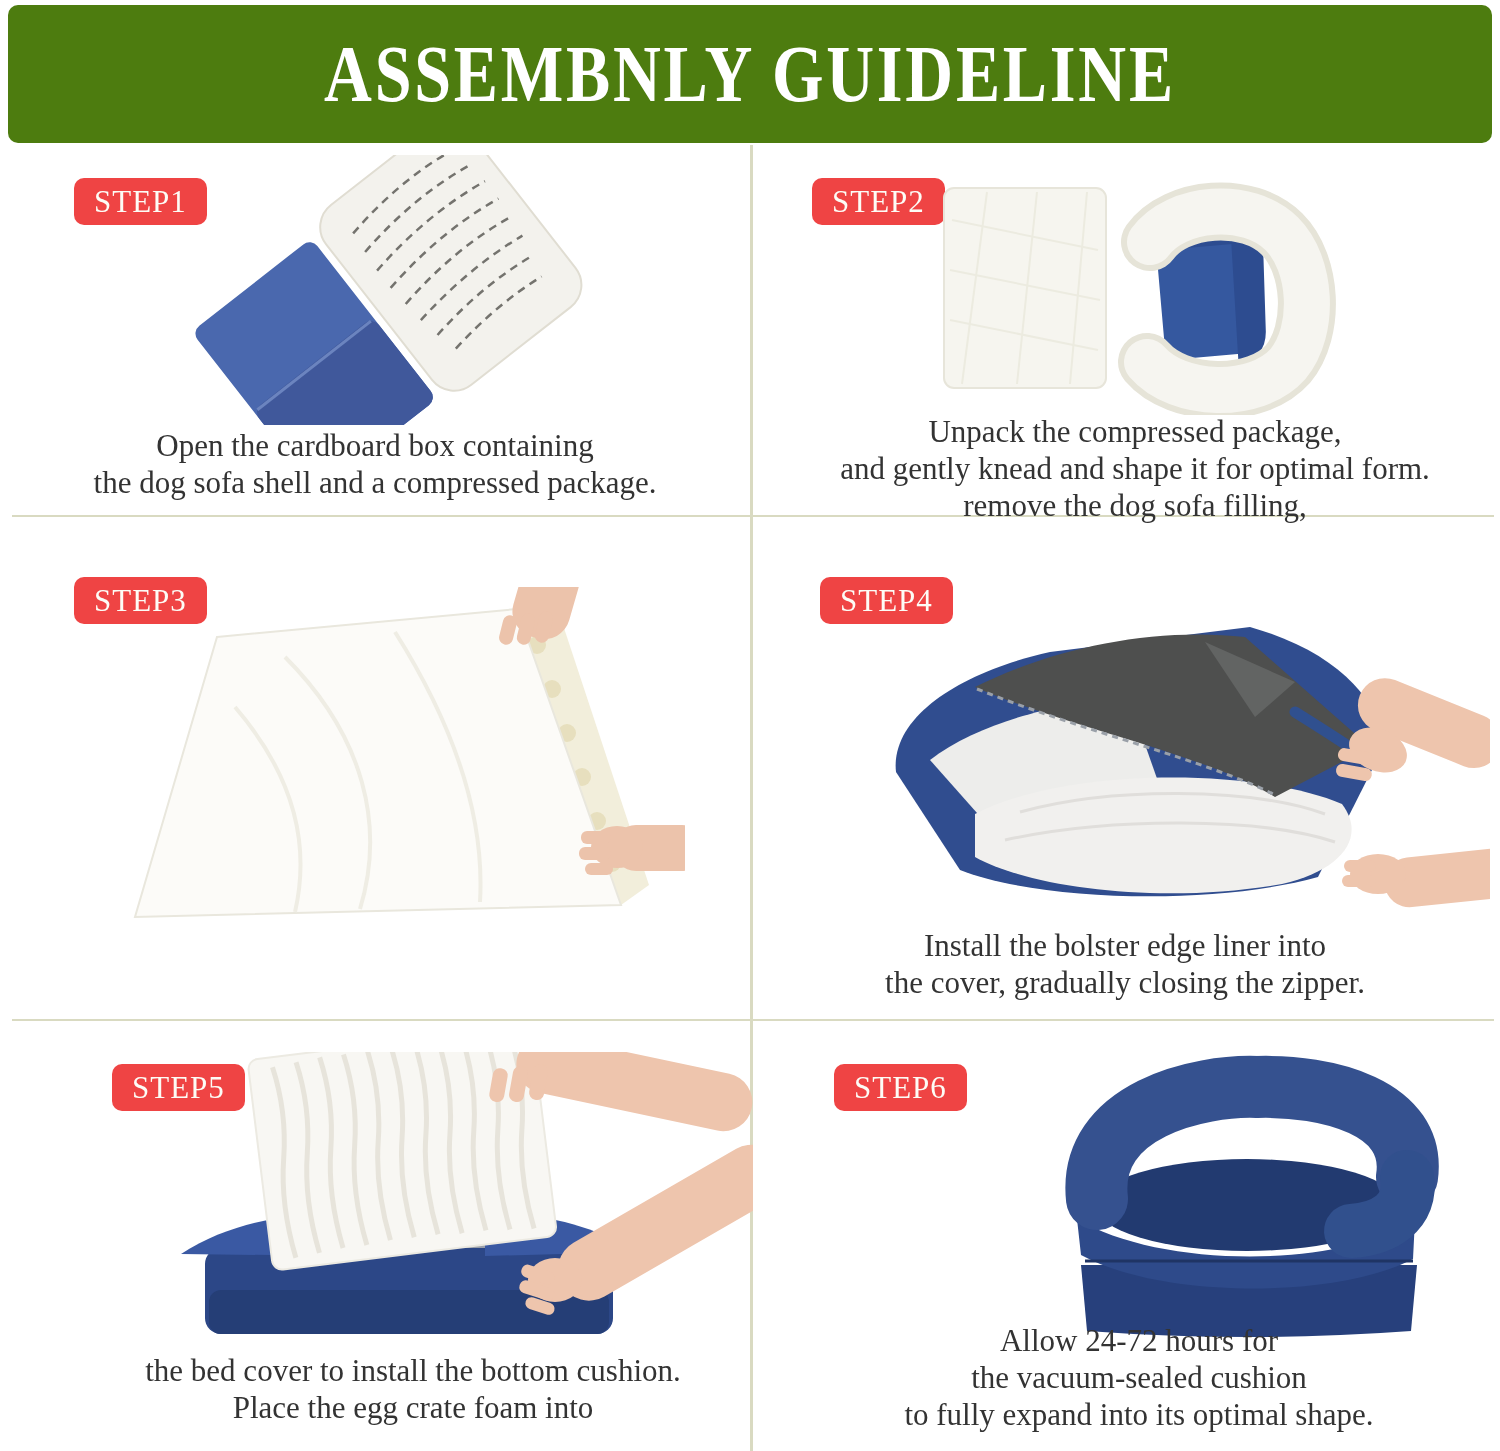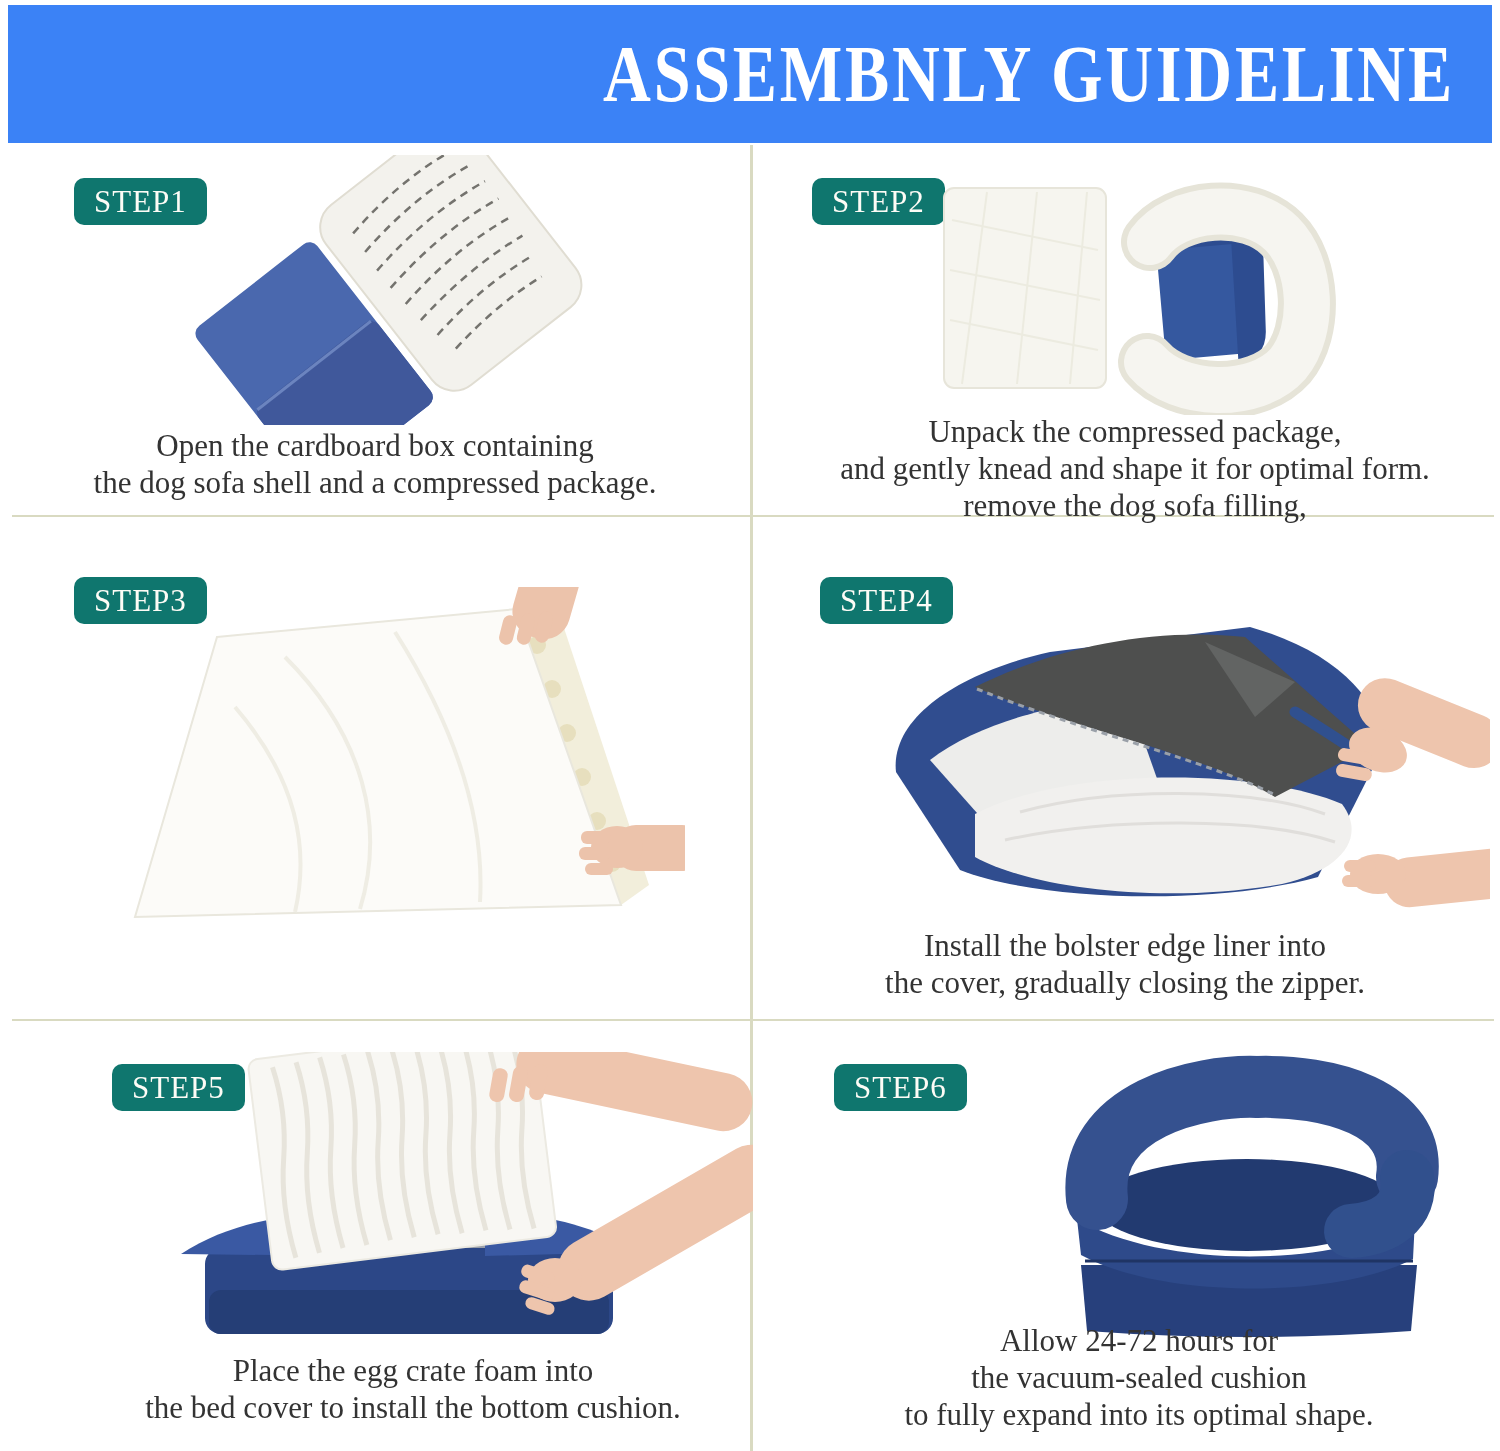--- a/index.html
+++ b/index.html
@@ -3,41 +3,41 @@
 <meta charset="utf-8">
 <style>
   html,body{margin:0;padding:0;background:#ffffff;}
   .canvas{
     position:relative;width:1500px;height:1451px;background:#ffffff;overflow:hidden;
     font-family:"Liberation Serif", serif;
   }
   
   .banner{
     position:absolute;left:8px;right:8px;top:5px;height:138px;
-    background:#3b82f6;display:flex;align-items:center;justify-content:flex-end;
+    background:#4d7c0f;display:flex;align-items:center;justify-content:center;border-radius:10px;
   }
   .banner h1{
     margin:0;color:#ffffff;font-size:72px;font-weight:bold;letter-spacing:3px;
     transform:scale(0.92,1.12);white-space:nowrap;
   }
   
   .divider-h{position:absolute;left:12px;right:6px;height:2px;background:#d9dac1;}
   .divider-h.row1{top:515px;}
   .divider-h.row2{top:1019px;}
   .divider-v{position:absolute;left:750px;top:145px;bottom:0;width:3px;background:#d9dac1;}
   
   .cell{position:absolute;width:750px;}
   .c1{left:0;   top:145px; height:370px;}
   .c2{left:742px;top:145px; height:370px;padding-left:36px;}
   .c3{left:0;   top:517px; height:502px;}
   .c4{left:750px;top:517px; height:502px;}
   .c5{left:0;   top:1022px;height:429px;margin-left:38px;}
   .c6{left:750px;top:1022px;height:429px;margin-left:14px;}
   .badge{
-    position:absolute;background:#0f766e;color:#fdfcf6;border-radius:10px;
+    position:absolute;background:#ef4444;color:#fdfcf6;border-radius:10px;
     font-size:31px;letter-spacing:1px;padding:8px 20px;line-height:1;
   }
   .c1 .badge,.c2 .badge{left:74px;top:33px;}
   .c3 .badge,.c4 .badge{left:74px;top:60px;}
   .c5 .badge,.c6 .badge{left:74px;top:42px;}
   .c2 .badge,.c4 .badge,.c6 .badge{left:70px;}
   .photo{position:absolute;}
   .caption{
     position:absolute;left:0;right:0;text-align:center;color:#333333;
     font-size:31px;line-height:37px;
@@ -244,22 +244,22 @@
         <g fill="#eec5ad">
           <rect x="468" y="196" width="250" height="62" rx="31" transform="rotate(-30 480 228)"></rect>
           <ellipse cx="462" cy="228" rx="27" ry="22"></ellipse>
           <rect x="428" y="216" width="34" height="13" rx="6" transform="rotate(18 445 222)"></rect>
           <rect x="426" y="232" width="36" height="13" rx="6" transform="rotate(18 444 238)"></rect>
           <rect x="432" y="248" width="30" height="12" rx="6" transform="rotate(18 447 254)"></rect>
         </g>
       </svg>
     </div>
     <div class="caption">
+      <div>the bed cover to install the bottom cushion.</div>
       <div>Place the egg crate foam into</div>
-      <div>the bed cover to install the bottom cushion.</div>
     </div>
   </div>
 
   <div class="cell c6">
     <div class="badge">STEP6</div>
     <div class="photo" style="left:225px;top:25px;">
       <svg width="480" height="290" viewBox="0 0 480 290">
 
         <path d="M 92 218 L 428 218 L 422 284 Q 260 296 98 284 Z" fill="#27407c"></path>
 

